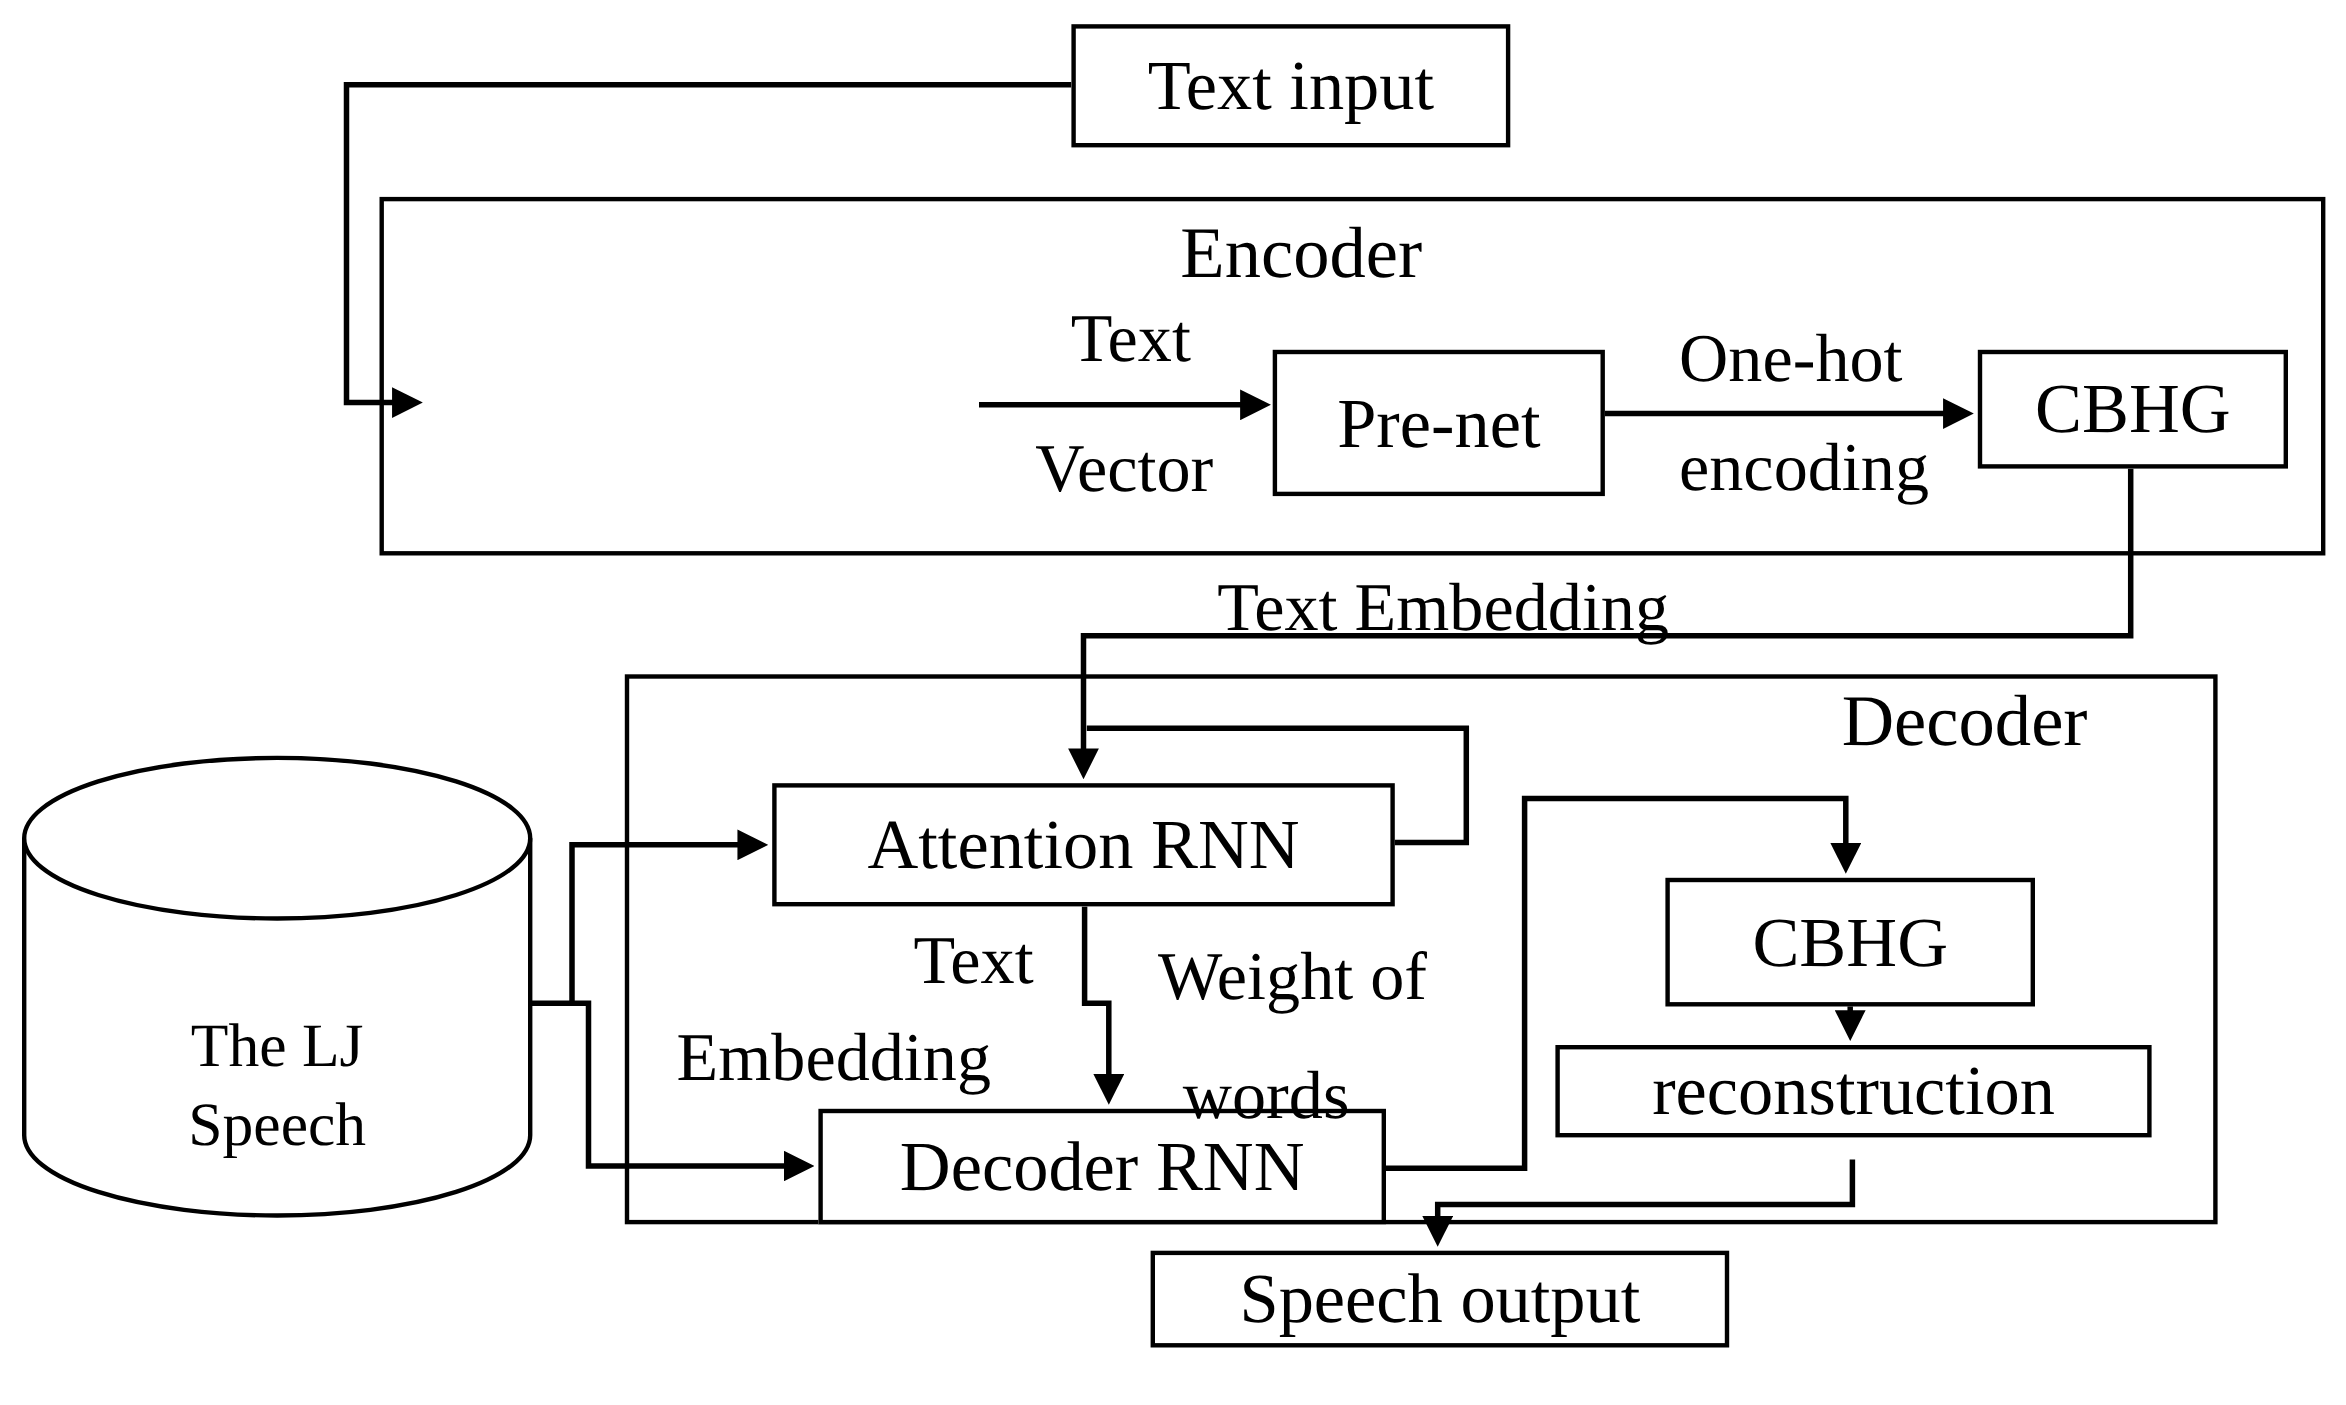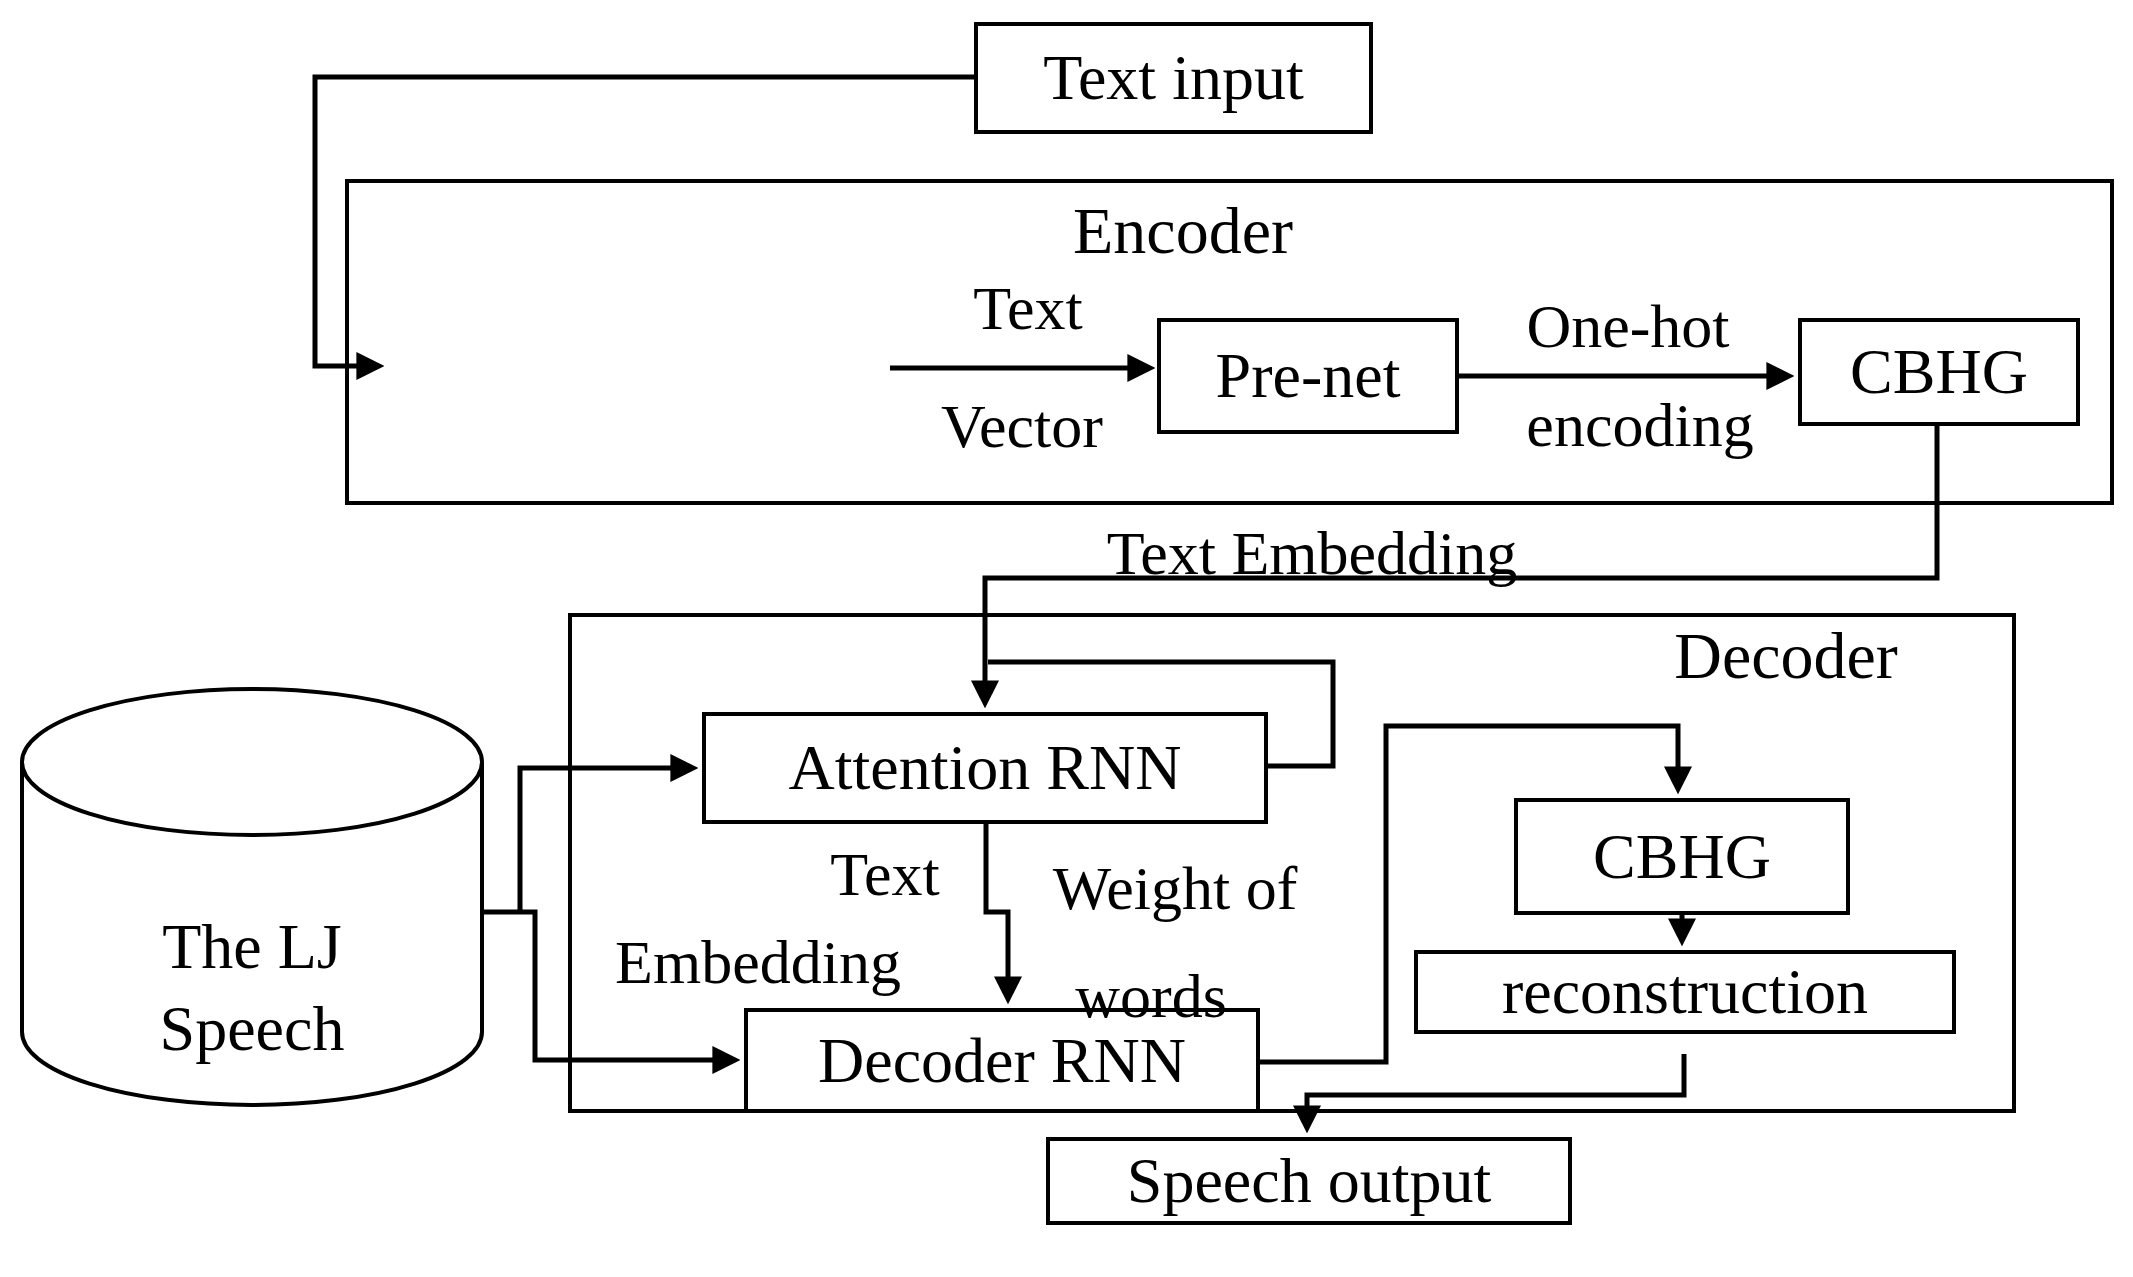--- a/index.html
+++ b/index.html
@@ -39,21 +39,21 @@
   .container-title{
     position:absolute;
     transform:translate(-50%,-50%);
     font-size:66px;
     white-space:nowrap;
     line-height:1;
   }
   .cyl-text{
     position:absolute;
     transform:translate(-50%,-50%);
-    font-size:64px;
+    font-size:56px;
     line-height:1.28;
     text-align:center;
     white-space:nowrap;
   }
 </style>
 </head>
 <body>
 
 <div class="canvas">
 
@@ -82,21 +82,21 @@
     <path d="M1684,1054 V1095 H1307 V1125" fill="none" stroke="#000" stroke-width="5" marker-end="url(#arrow)"></path>
   </svg>
 
   <div class="container-rect" style="left:345px;top:179px;width:1769px;height:326px;"></div>
   <div class="container-rect" style="left:568px;top:613px;width:1448px;height:500px;"></div>
 
   <div class="container-title" style="left:1183px;top:231px;">Encoder</div>
   <div class="container-title" style="left:1786px;top:656px;">Decoder</div>
 
   <div class="node" style="left:974px;top:22px;width:399px;height:112px;">Text input</div>
-  <div class="node" style="left:1157px;top:318px;width:302px;height:116px;">Pre-net</div>
+  <div class="node" style="left:1157px;top:318px;width:302px;height:133px;">Pre-net</div>
   <div class="node" style="left:1798px;top:318px;width:282px;height:108px;">CBHG</div>
   <div class="node" style="left:702px;top:712px;width:566px;height:112px;">Attention RNN</div>
   <div class="node" style="left:744px;top:1008px;width:516px;height:105px;">Decoder RNN</div>
   <div class="node" style="left:1514px;top:798px;width:336px;height:117px;">CBHG</div>
   <div class="node" style="left:1414px;top:950px;width:542px;height:84px;">reconstruction</div>
   <div class="node" style="left:1046px;top:1137px;width:526px;height:88px;">Speech output</div>
 
   <div class="cyl-text" style="left:252px;top:988px;">
     <div>The LJ</div>
     <div>Speech</div>

